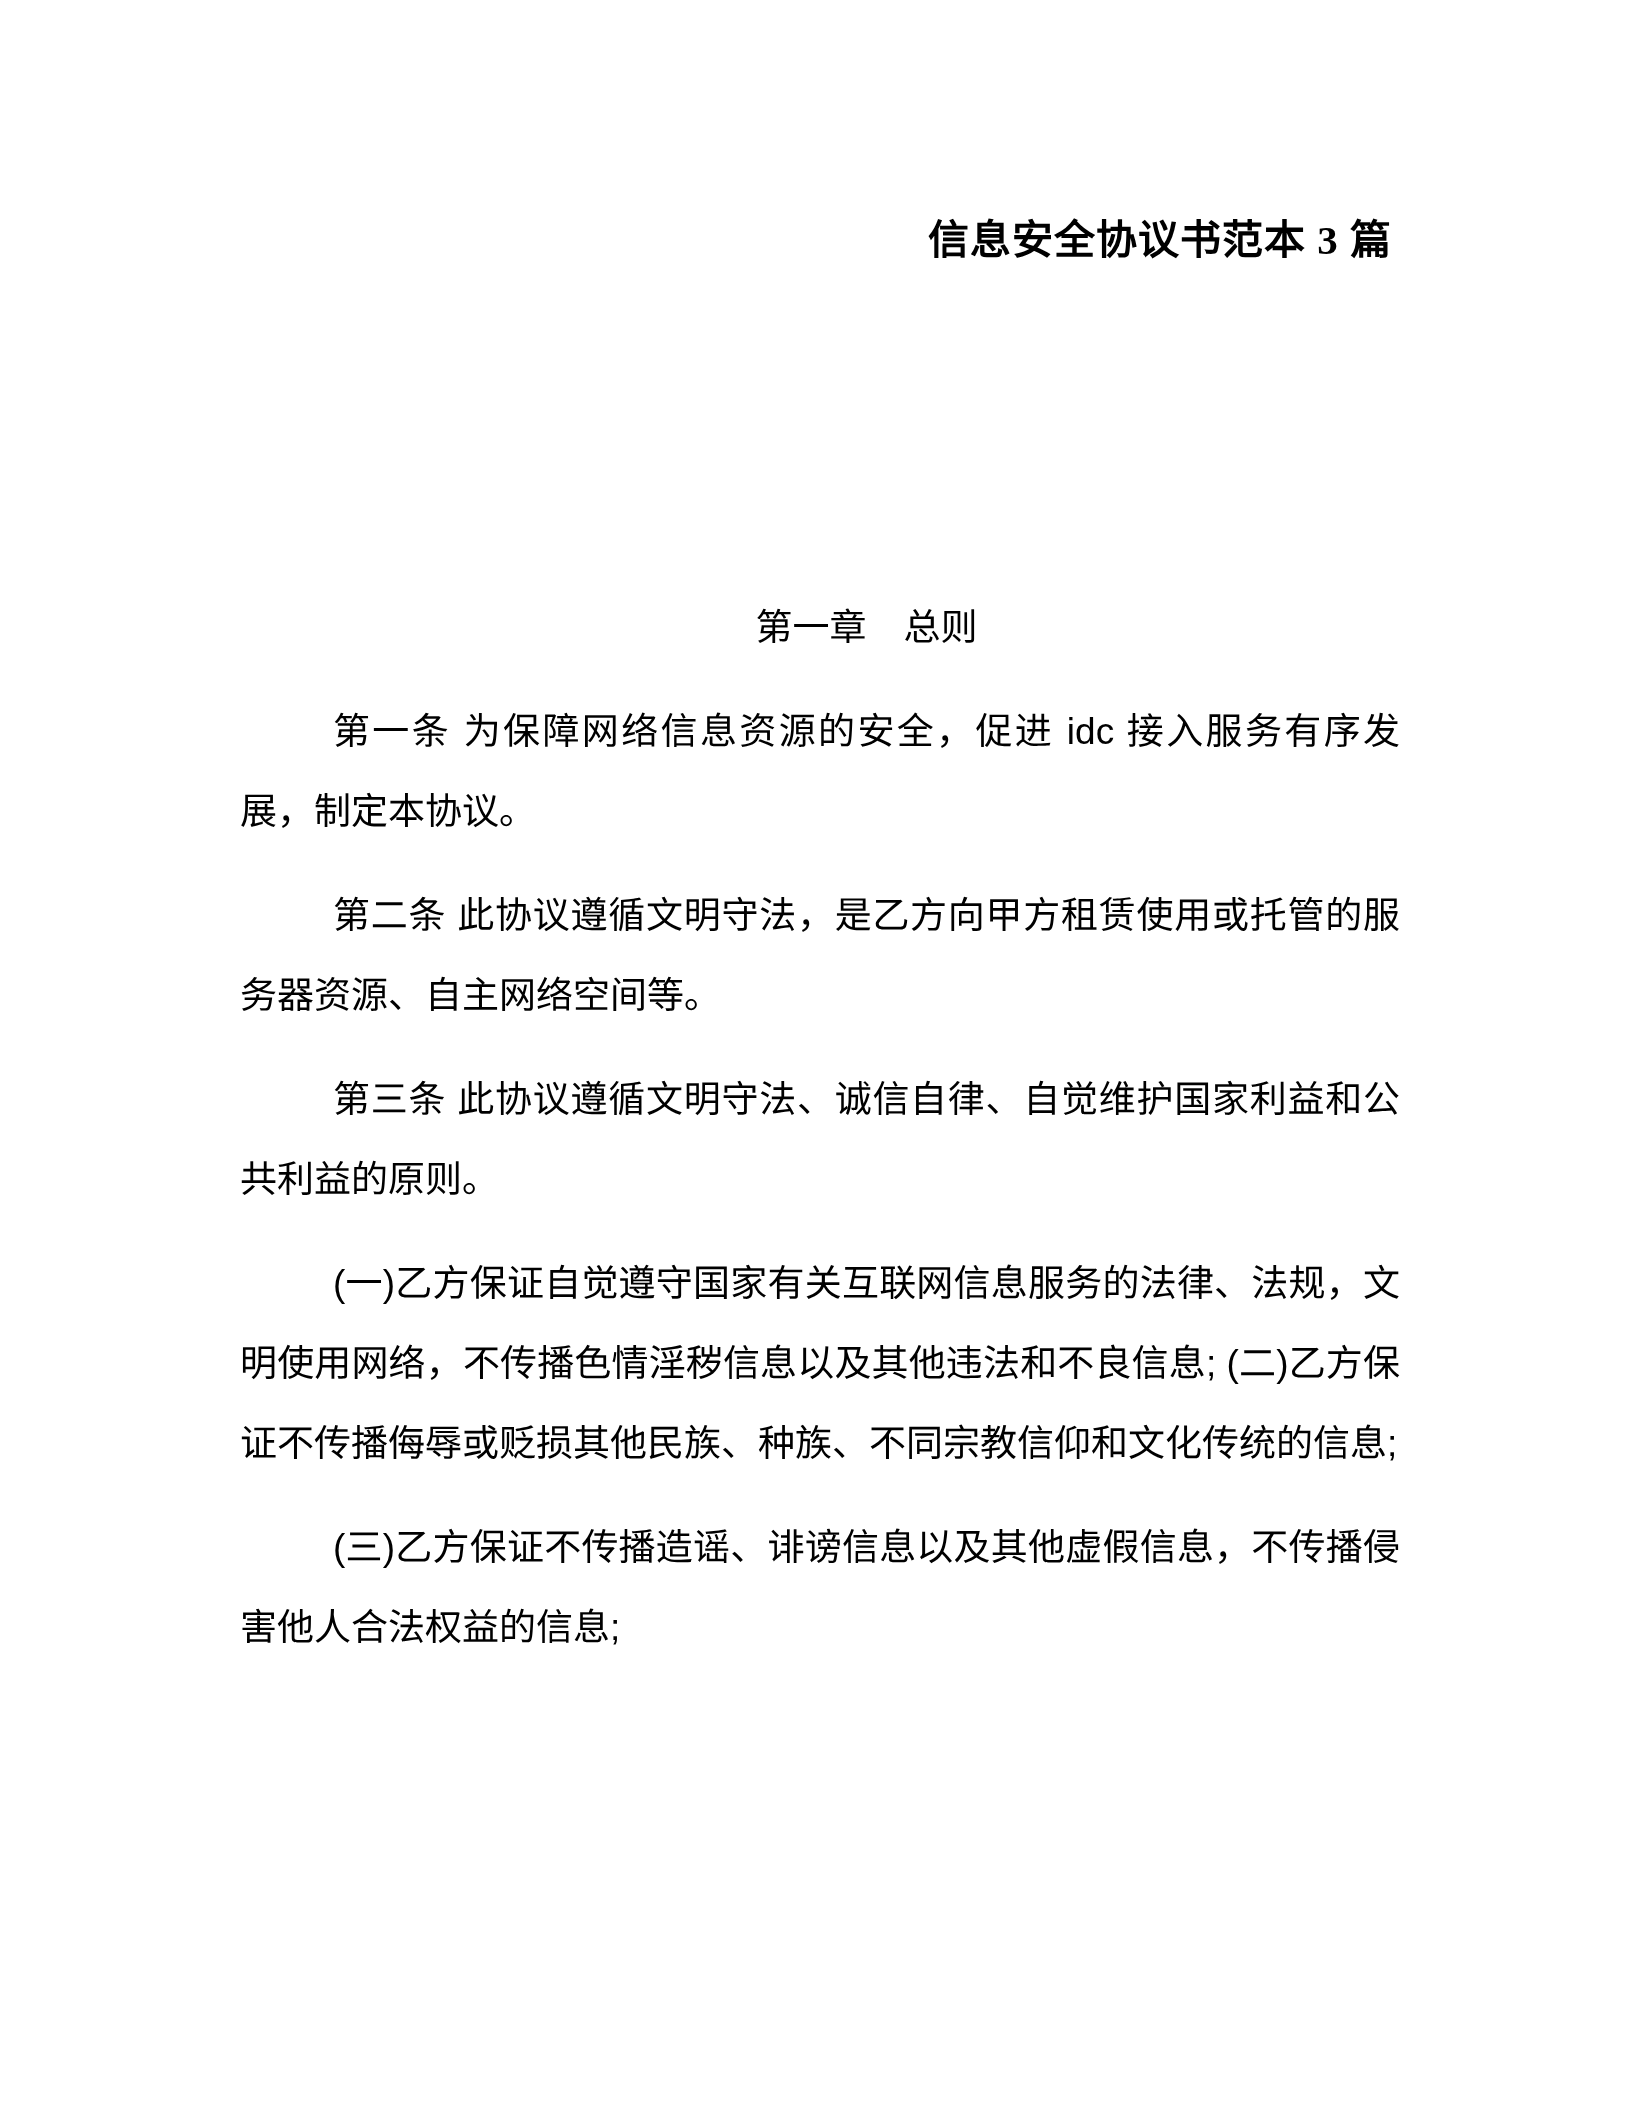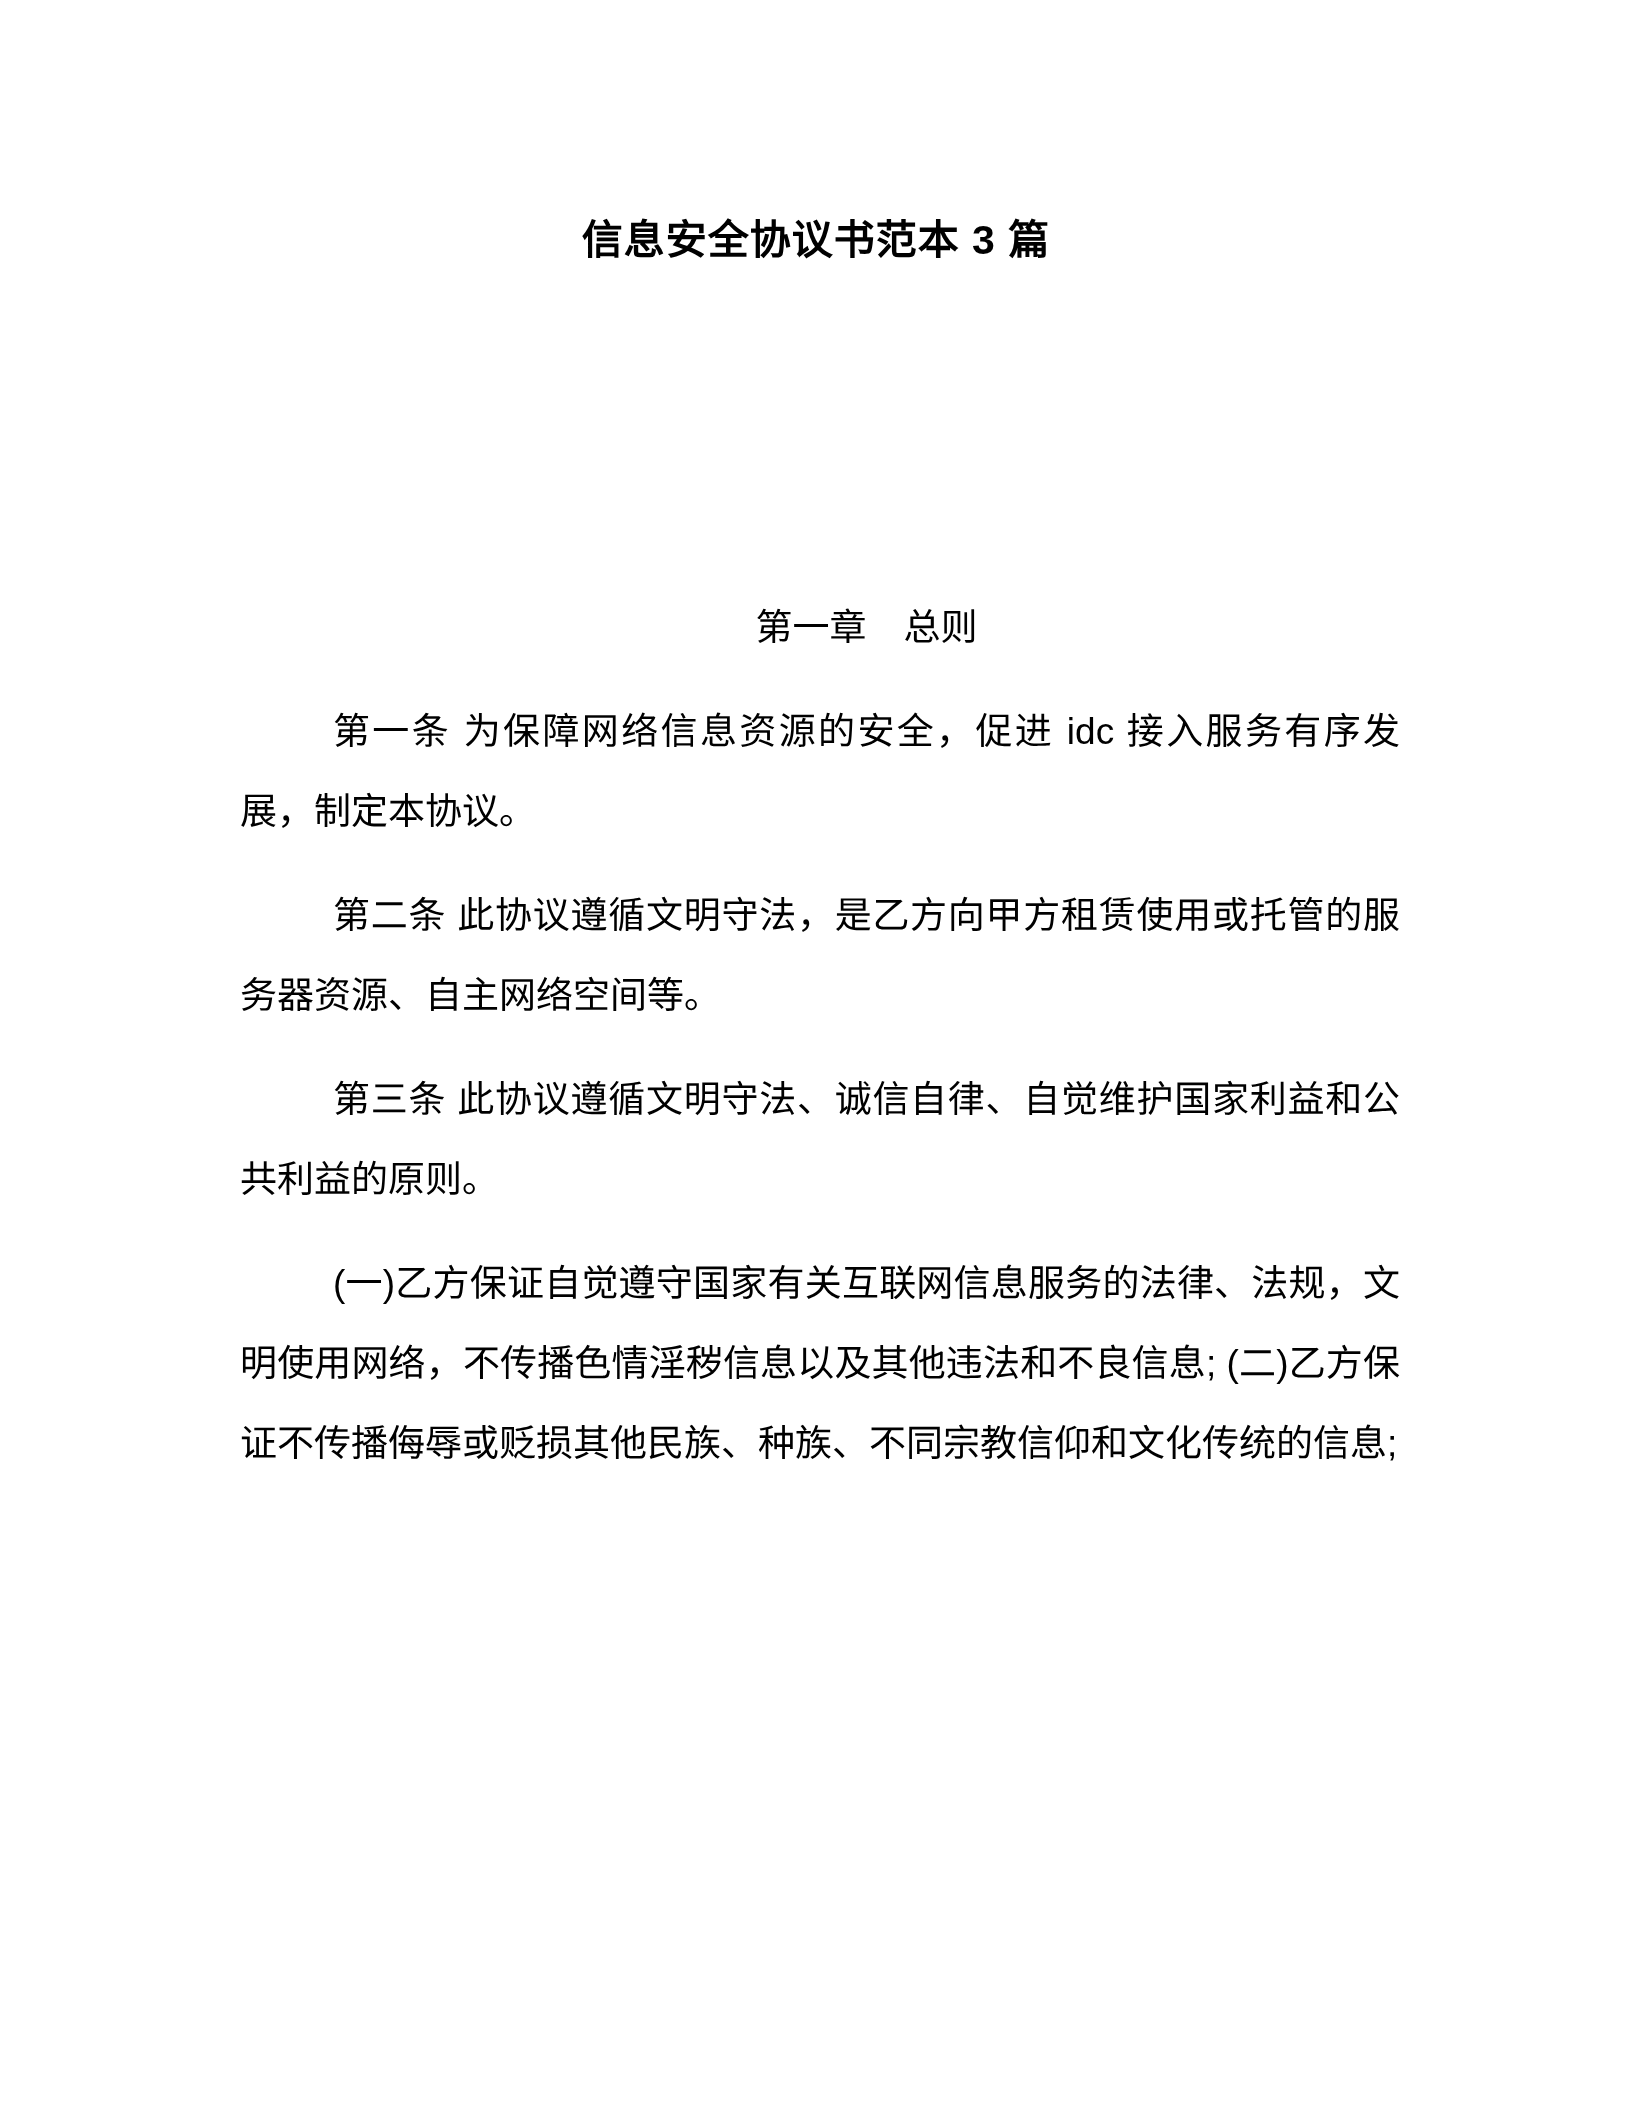--- a/index.html
+++ b/index.html
@@ -16,23 +16,24 @@
     color: #000000;
     font-family: "Liberation Sans", "DejaVu Sans", sans-serif;
     overflow: hidden;
     box-sizing: border-box;
   }
   .doc-title {
     margin: 210px 240px 0 240px;
     font-size: 41px;
     font-weight: bold;
     line-height: 60px;
-    text-align: center;
+    text-align: right;
     letter-spacing: 1px;
     white-space: nowrap;
+    font-family: Liberation Serif, serif;
   }
   .doc-body {
     margin: 318px 232px 0 240px; 
     width: 1160px;
     font-size: 37px;
     line-height: 80px;
     text-align: justify;
   }
   .doc-body p {
     margin: 0 0 24px 0;
@@ -56,15 +57,16 @@
 
     <p>第一条 为保障网络信息资源的安全，促进 idc 接入服务有序发展，制定本协议。</p>
 
     <p>第二条 此协议遵循文明守法，是乙方向甲方租赁使用或托管的服务器资源、自主网络空间等。</p>
 
     <p>第三条 此协议遵循文明守法、诚信自律、自觉维护国家利益和公共利益的原则。</p>
 
 
     <p>(一)乙方保证自觉遵守国家有关互联网信息服务的法律、法规，文明使用网络，不传播色情淫秽信息以及其他违法和不良信息;  (二)乙方保证不传播侮辱或贬损其他民族、种族、不同宗教信仰和文化传统的信息;</p>
 
+    <p>(三)乙方保证不传播造谣、诽谤信息以及其他虚假信息，不传播侵害他人合法权益的信息;</p>
 
   </div>
 </div>
 
 </body></html>

